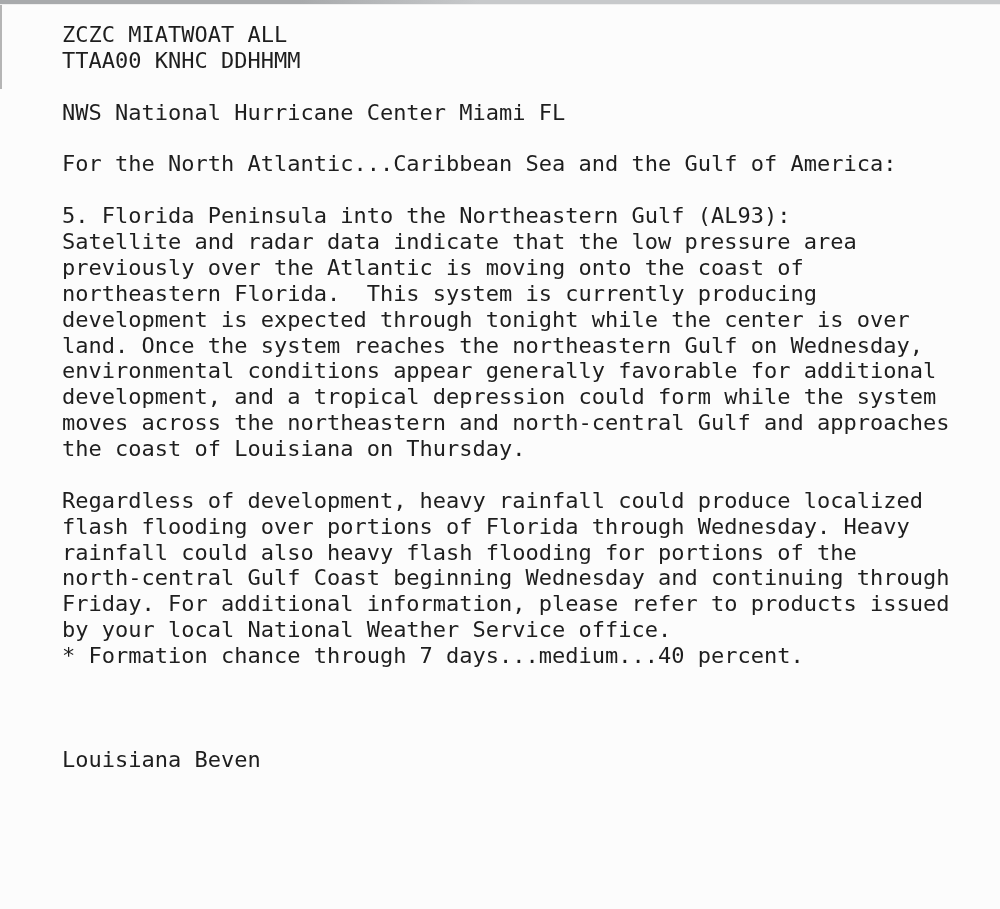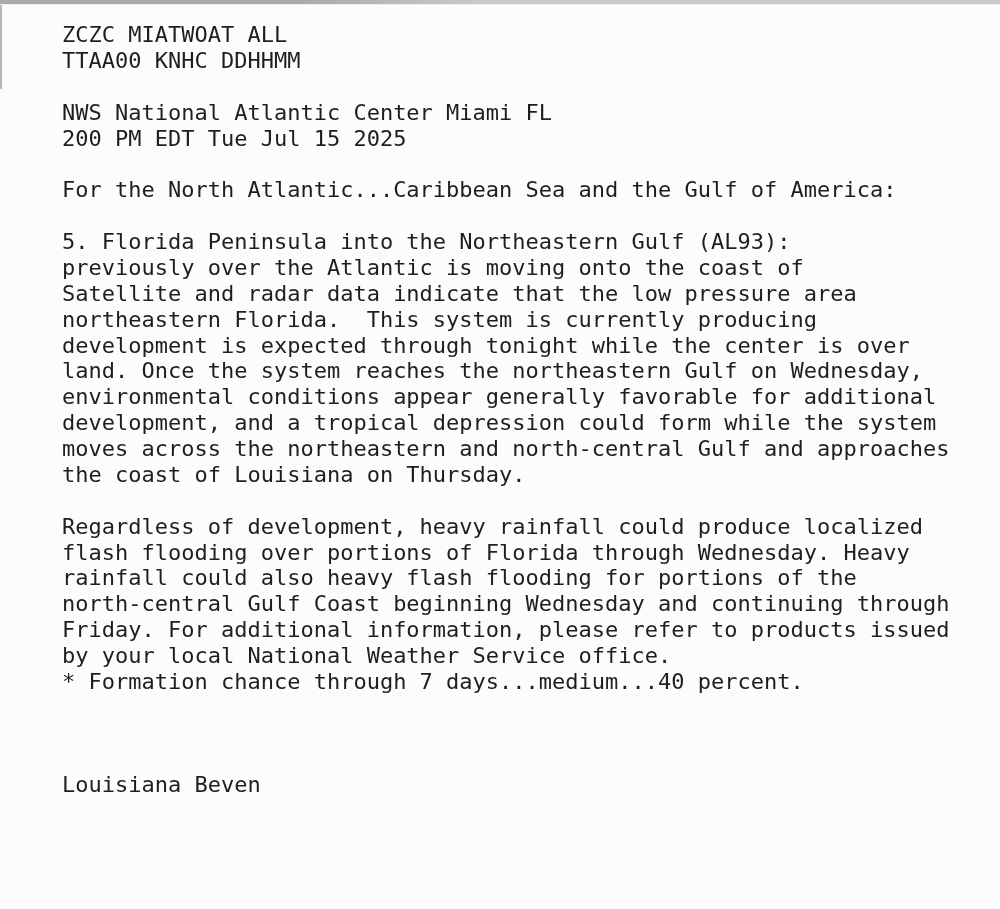--- a/index.html
+++ b/index.html
@@ -63,28 +63,27 @@
 </head>
 <body>
 
 <div class="page">
   <div class="top-bar"></div>
   <div class="left-edge"></div>
   <div class="bulletin">
       <div class="line">ZCZC MIATWOAT ALL</div>
       <div class="line">TTAA00 KNHC DDHHMM</div>
       <div class="line"></div>
-      <div class="line">NWS National Atlantic Center Miami FL</div>
-      <div class="line">200 PM EDT Tue Jul 15 2025</div>
+      <div class="line">NWS National Hurricane Center Miami FL</div>
       <div class="line"></div>
       <div class="line">For the North Atlantic...Caribbean Sea and the Gulf of America:</div>
       <div class="line"></div>
       <div class="line">5. Florida Peninsula into the Northeastern Gulf (AL93):</div>
+      <div class="line">Satellite and radar data indicate that the low pressure area</div>
       <div class="line">previously over the Atlantic is moving onto the coast of</div>
-      <div class="line">Satellite and radar data indicate that the low pressure area</div>
       <div class="line">northeastern Florida.  This system is currently producing</div>
       <div class="line">development is expected through tonight while the center is over</div>
       <div class="line">land. Once the system reaches the northeastern Gulf on Wednesday,</div>
       <div class="line">environmental conditions appear generally favorable for additional</div>
       <div class="line">development, and a tropical depression could form while the system</div>
       <div class="line">moves across the northeastern and north-central Gulf and approaches</div>
       <div class="line">the coast of Louisiana on Thursday.</div>
       <div class="line"></div>
       <div class="line">Regardless of development, heavy rainfall could produce localized</div>
       <div class="line">flash flooding over portions of Florida through Wednesday. Heavy</div>

